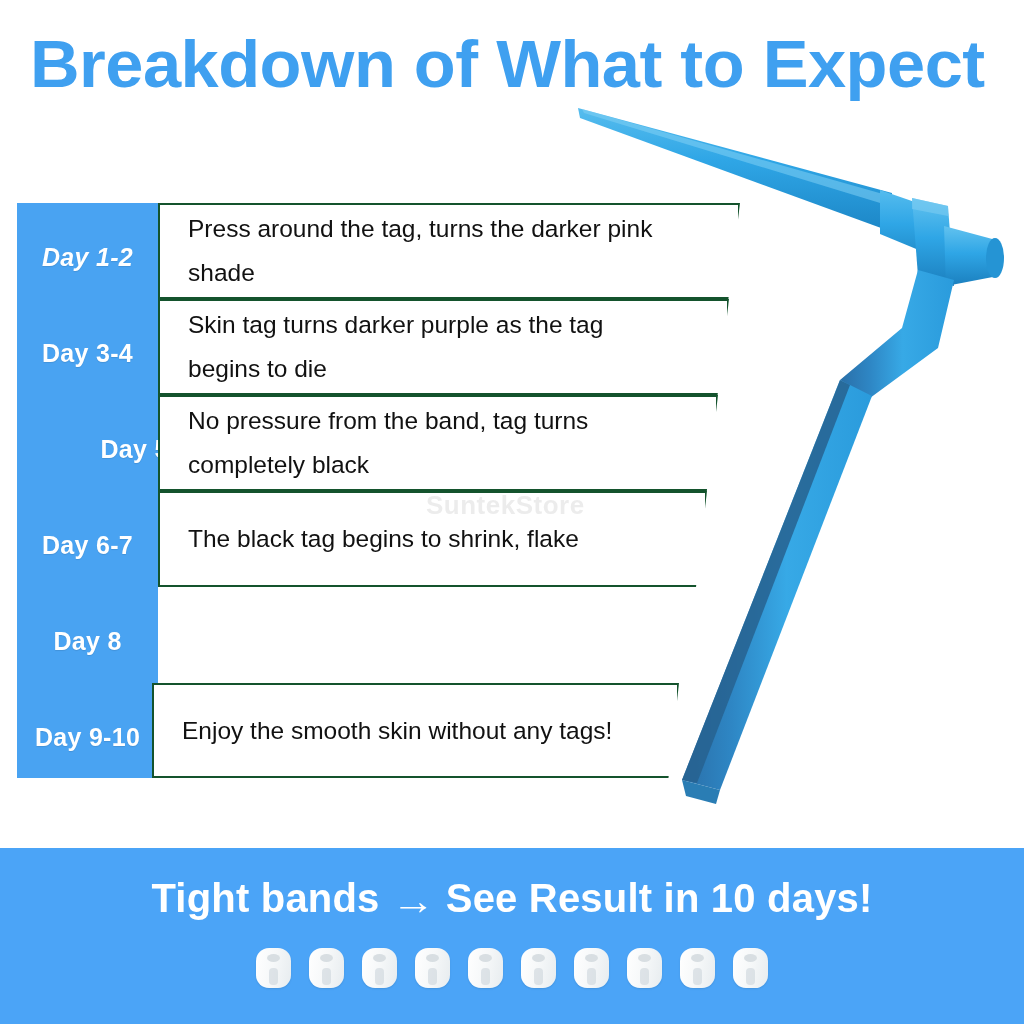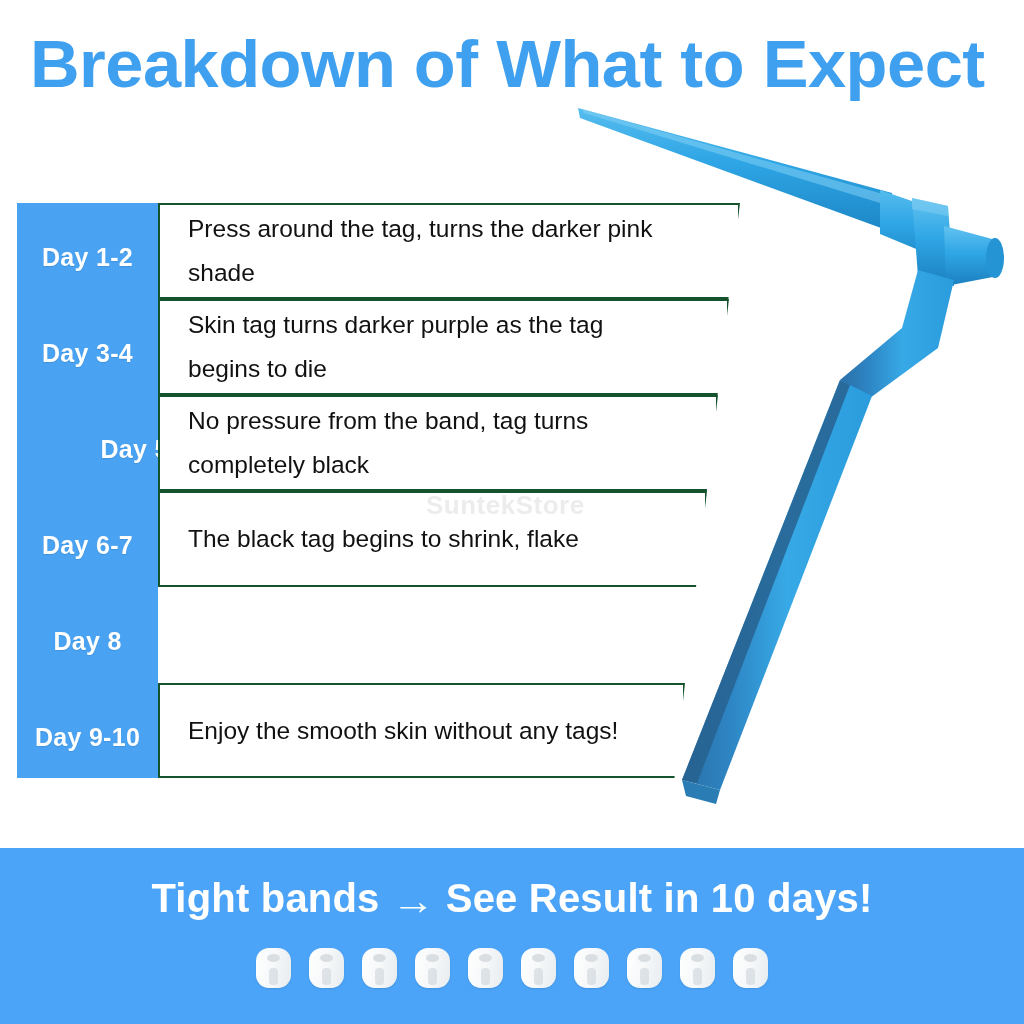--- a/index.html
+++ b/index.html
@@ -236,21 +236,21 @@
     <path d="M 300 300 L 332 316 L 180 710 L 142 700 Z" fill="url(#gHandle)"></path>
     <path d="M 300 300 L 310 305 L 157 703 L 142 700 Z" fill="#27628F" opacity="0.85"></path>
     <path d="M 142 700 L 180 710 L 176 724 L 146 716 Z" fill="#2A7DB4"></path>
   </svg>
 
   <div id="table">
 
     <div class="day-col"></div>
 
     <div class="row" style="top:0px;height:96px;">
-      <div class="day-label" style="top:40px;">Day 1-2</div>
+      <div class="day-label" style="top:40px;font-style:italic;">Day 1-2</div>
       <div class="cell" style="left:141px; top:0px; width:582px; height:96px;
                   clip-path: polygon(0 0, 100% 0, 98.0% 100%, 0 100%);">
         <div class="cell-text">Press around the tag, turns the darker pink shade</div>
       </div>
     </div>
 
     <div class="row" style="top:96px;height:96px;">
       <div class="day-label" style="top:40px;">Day 3-4</div>
       <div class="cell" style="left:141px; top:0px; width:571px; height:96px;
                   clip-path: polygon(0 0, 100% 0, 98.0% 100%, 0 100%);">
@@ -273,21 +273,21 @@
         <div class="cell-text">The black tag begins to shrink, flake</div>
       </div>
     </div>
 
     <div class="row" style="top:384px;height:96px;">
       <div class="day-label" style="top:40px;">Day 8</div>
     </div>
 
     <div class="row" style="top:480px;height:95px;">
       <div class="day-label" style="top:40px;">Day 9-10</div>
-      <div class="cell" style="left:141px; top:0px; width:527px; height:95px;
+      <div class="cell" style="left:135px; top:0px; width:527px; height:95px;
                   clip-path: polygon(0 0, 100% 0, 98.0% 100%, 0 100%); padding-left: 32px;">
         <div class="cell-text">Enjoy the smooth skin without any tags!</div>
       </div>
     </div>
 
   </div>
 
   <div id="watermark">SuntekStore</div>
 
   <div id="banner">

